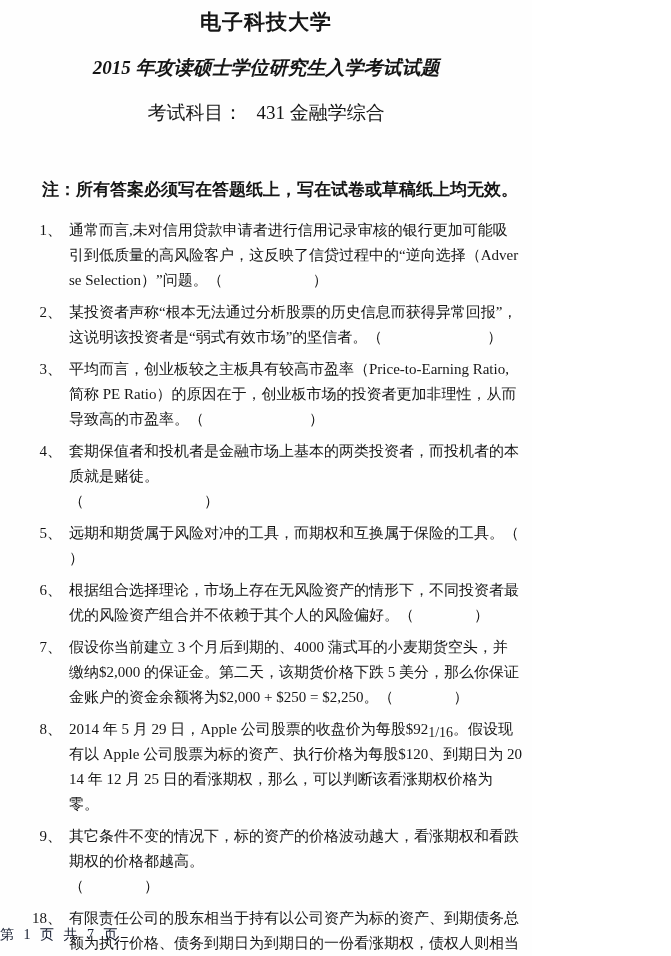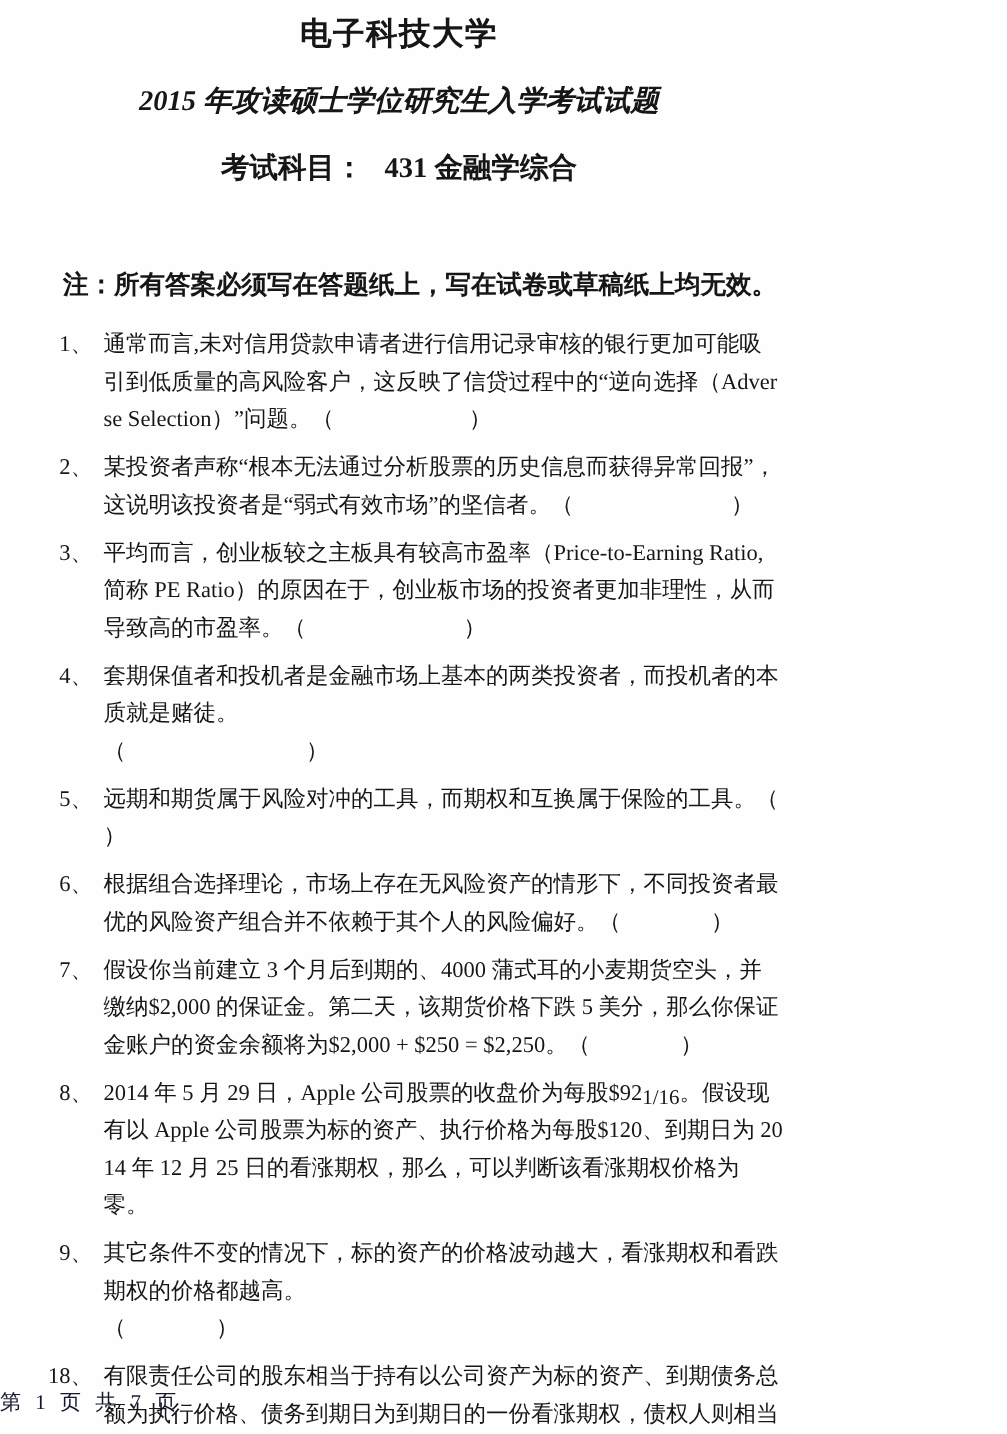--- a/index.html
+++ b/index.html
@@ -23,21 +23,21 @@
   .titles h2{
     margin:20px 0 0 0;
     font-size:19px;line-height:26px;
     font-weight:bold;
     font-family:"Liberation Serif", serif;
     font-style:italic;
   }
   .titles h3{
     margin:19px 0 0 0;
     font-size:19px;line-height:26px;
-    font-weight:bold;
+    font-weight:normal;
     font-family:"Liberation Serif", serif;
   }
   .subject-gap{display:inline-block;width:14px;}
   .notice{
     margin:53px 12px 0 42px;
     font-size:17px;line-height:22px;
     font-weight:bold;
     font-family:Liberation Serif, serif;
   }
   .sec-h{

